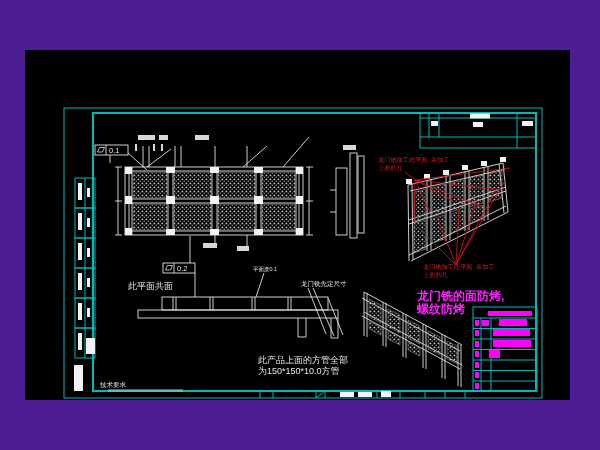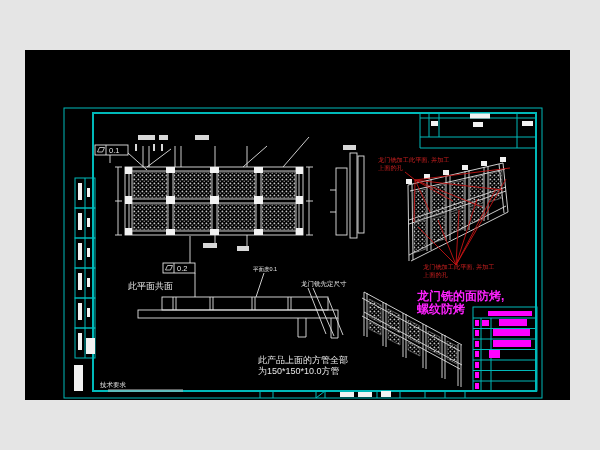--- a/index.html
+++ b/index.html
@@ -1,17 +1,17 @@
 <!DOCTYPE html>
 <html><head>
 <meta charset="utf-8">
 <style>
   html,body{margin:0;padding:0;background:#ffffff;width:600px;height:450px;overflow:hidden;
     font-family:"Liberation Sans", sans-serif;}
-  #page{position:relative;width:600px;height:450px;background:#e5e5e5;}
+  #page{position:relative;width:600px;height:450px;background:#4c1d95;}
   #canvas{position:absolute;left:25px;top:50px;width:545px;height:350px;background:#000000;}
   svg{display:block}
   .cy{stroke:#00b9b9;fill:none;stroke-width:1}
   .cy2{stroke:#00b9b9;fill:none;stroke-width:2}
   .w{stroke:#e2e2e2;fill:none;stroke-width:0.9}
   .wf{fill:#f2f2f2;stroke:none}
   .hatch{fill:url(#dots);stroke:#9a9a9a;stroke-width:0.5}
   .red{stroke:#c41414;fill:none;stroke-width:0.9}
   .redtxt{fill:#d02020;font-size:6.2px}
   .mag{fill:#ff00ff}

